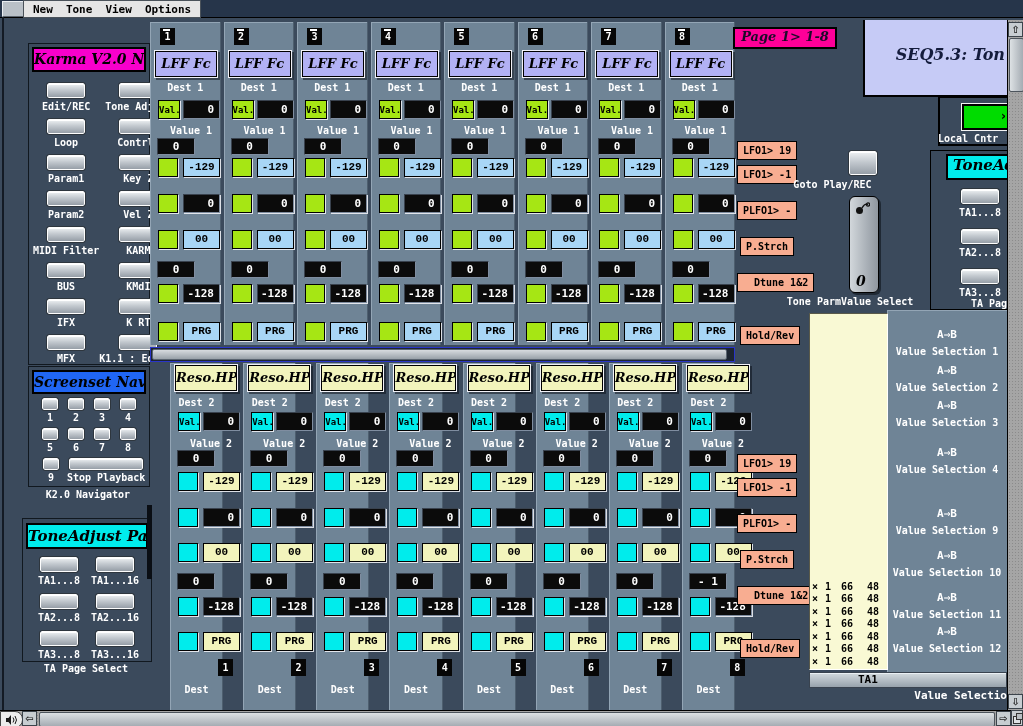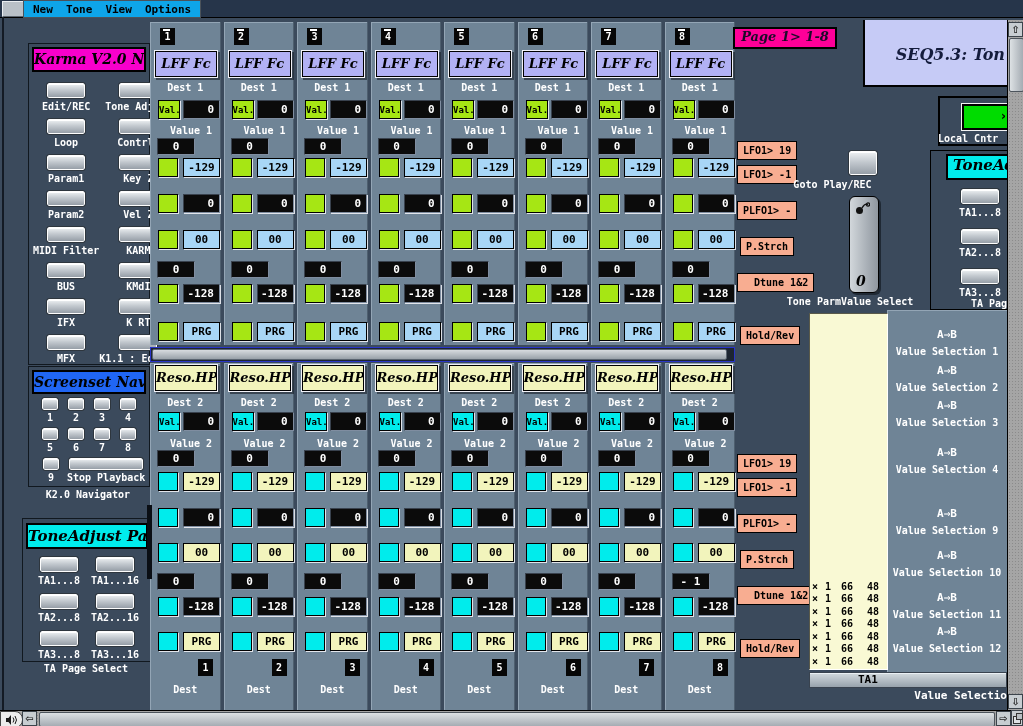--- a/index.html
+++ b/index.html
@@ -3,21 +3,21 @@
 <meta charset="utf-8">
 <style>
   html,body{margin:0;padding:0;background:#222;}
   .window{position:relative;width:1023px;height:726px;overflow:hidden;
     background:var(--window_bg,#3b4a5c);
     font-family:"DejaVu Sans Mono",monospace;-webkit-font-smoothing:none;}
   
   .menubar{position:absolute;left:0;top:0;width:1023px;height:17px;background:#26354a;border-bottom:1px solid #000;}
   .menu-winbox{position:absolute;left:2px;top:1px;width:20px;height:14px;background:#b9c0c7;
     border:1px solid #5d666f;border-top-color:#e9edf1;border-left-color:#e9edf1;}
-  .menu-strip{position:absolute;left:23px;top:0;height:16px;background:#0ea5e9;border:1px solid #4a525a;
+  .menu-strip{position:absolute;left:23px;top:0;height:16px;background:#e5e5e5;border:1px solid #4a525a;
     display:flex;gap:13px;padding:0 9px;align-items:center;}
   .menu-item{font:bold 11px "DejaVu Sans Mono",monospace;color:#000;white-space:nowrap;}
   .left-edge{position:absolute;left:2px;top:17px;width:2px;height:693px;background:#131a24;}
   
   .mac-btn{width:36px;height:14px;border-radius:2px;border:1px solid #fdfdfd;outline:1px solid #2e363e;
     background:linear-gradient(180deg,#eef1f3 0%,#c3c9cf 45%,#969ea7 100%);box-shadow:inset 0 1px 0 #fff;}
   .nav-lbl{font:bold 10px "DejaVu Sans Mono",monospace;color:#fff;text-align:center;margin-top:3px;white-space:nowrap;}
   .nav-cell{display:flex;flex-direction:column;align-items:center;height:29px;}
   
   .panel{position:absolute;border:1px solid #11181f;}
@@ -42,21 +42,21 @@
   .tap-grid{position:absolute;left:8px;top:38px;width:112px;display:grid;grid-template-columns:1fr 1fr;row-gap:8px;}
   .tap-caption{position:absolute;left:22px;top:663px;width:128px;text-align:center;
     font:bold 10px "DejaVu Sans Mono",monospace;color:#fff;}
   
   .colrow{position:absolute;left:150px;width:585px;display:flex;justify-content:space-between;}
   .colrow.s1{top:22px;}
   .colrow.s2{top:363px;}
   .col{position:relative;width:70.5px;background:var(--panel_bg,#6f8496);
     box-shadow:inset 1px 0 0 #93a5b5,inset -1px 0 0 #4e5f6f,inset 0 1px 0 #93a5b5;}
   .s1 .col{height:323px;}
-  .s2 .col{height:356px;}
+  .s2 .col{height:356px;margin-left:20px;}
   .badge{position:absolute;width:15px;height:17px;background:#060606;color:#fff;
     font:bold 10px "DejaVu Sans Mono",monospace;text-align:center;line-height:17px;}
   .nbadge{left:10px;top:6px;}
   .nbadge::before{content:"";position:absolute;left:3px;top:1px;width:7px;height:2px;background:#fff;}
   .bot-badge{left:48px;top:296px;}
   .hdr-btn{position:absolute;left:5px;width:60px;height:24px;border:1px solid #000;
     box-shadow:0 0 0 1px #f2f2f8,2px 2px 0 1px rgba(13,18,28,.55);
     font:bold italic 13px "DejaVu Serif",serif;color:#000;text-align:center;line-height:24px;
     overflow:hidden;white-space:nowrap;padding:0;}
   .s1 .hdr-btn{top:29px;background:var(--purple,#b2b1f4);}
@@ -79,32 +79,32 @@
   .s1 .val-display{top:78px;} .s2 .val-display{top:49px;}
   .dctr{position:absolute;left:7px;width:38px;height:17px;text-align:center;padding-right:0;line-height:15px;}
   .s1 .d1{top:116px;} .s1 .d2{top:239px;}
   .s2 .d1{top:87px;}  .s2 .d2{top:210px;}
   .crow{position:absolute;left:8px;width:62px;height:19px;display:flex;gap:5px;}
   .s1 .r1{top:136px;} .s1 .r2{top:172px;} .s1 .r3{top:208px;} .s1 .r4{top:262px;} .s1 .r5{top:300px;}
   .s2 .r1{top:109px;} .s2 .r2{top:145px;} .s2 .r3{top:180px;} .s2 .r4{top:234px;} .s2 .r5{top:269px;}
   .sq{width:20px;height:19px;border:1px solid #000;box-shadow:1px 1px 0 rgba(238,240,244,.9);box-sizing:border-box;}
   .s1 .sq{background:var(--green,#a6e614);} .s2 .sq{background:var(--cyan,#00ecec);}
   .rdisp{width:37px;height:19px;line-height:17px;box-shadow:1px 1px 0 rgba(238,240,244,.9);}
-  .lite{color:#000;text-align:center;padding-right:0;border:1px solid #000;}
+  .lite{color:#000;text-align:center;padding-right:0;border:1px solid #000;font-family:Liberation Mono, monospace;}
   .s1 .lite{background:var(--light_blue,#a8d6f6);} .s2 .lite{background:var(--pale_yellow,#f2f4bc);}
   .divider{position:absolute;left:150px;top:347px;width:585px;height:15px;border:1px solid #2a35c8;
     background:#1d2531;box-sizing:border-box;padding:1px;}
   .divider-thumb{width:99%;height:100%;background:linear-gradient(180deg,#d7dbdf,#99a1a9);
     border:1px solid #5a6470;border-radius:2px;box-sizing:border-box;}
   .mystery-strip{position:absolute;left:147px;top:505px;width:5px;height:74px;background:#0a0e14;}
   
   .page-badge{position:absolute;left:733px;top:27px;width:104px;height:22px;background:var(--hot_pink,#ff0098);
     border:2px solid #000;box-sizing:border-box;text-align:center;line-height:18px;
     font:bold italic 13px "DejaVu Serif",serif;color:#1c0a2a;}
-  .seq-panel{position:absolute;left:863px;top:20px;width:145px;height:67px;background:var(--lavender,#c6cbf6);
+  .seq-panel{position:absolute;left:863px;top:20px;width:145px;height:77px;background:var(--lavender,#c6cbf6);
     border-left:2px solid #000;border-bottom:2px solid #000;box-sizing:border-box;overflow:hidden;}
   .seq-title{position:absolute;right:3px;top:25px;font:bold italic 16px "DejaVu Serif",serif;color:#141c3c;white-space:nowrap;}
   .salmon-group{position:absolute;left:737px;width:90px;}
   .salmon{position:absolute;left:0;background:var(--salmon,#f8ad91);border:1px solid #000;
     font:bold 10px "DejaVu Sans Mono",monospace;color:#000;padding:3px 5px;white-space:nowrap;}
   .g1{top:141px;} .g2{top:454px;}
   .salmon:nth-child(1){top:0;} .salmon:nth-child(2){top:24px;} .salmon:nth-child(3){top:60px;}
   .salmon:nth-child(4){top:96px;left:3px;} .salmon:nth-child(5){top:132px;padding-left:16px;} .salmon:nth-child(6){top:185px;left:3px;}
   .goto-btn{position:absolute;left:849px;top:151px;width:26px;height:22px;}
   .goto-lbl{position:absolute;left:780px;top:179px;width:105px;text-align:center;

